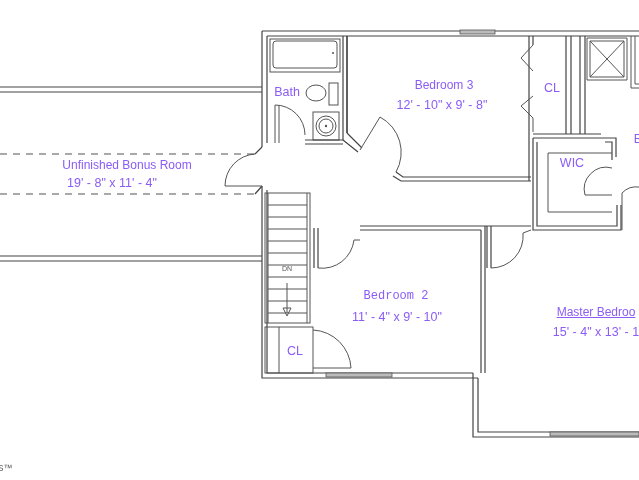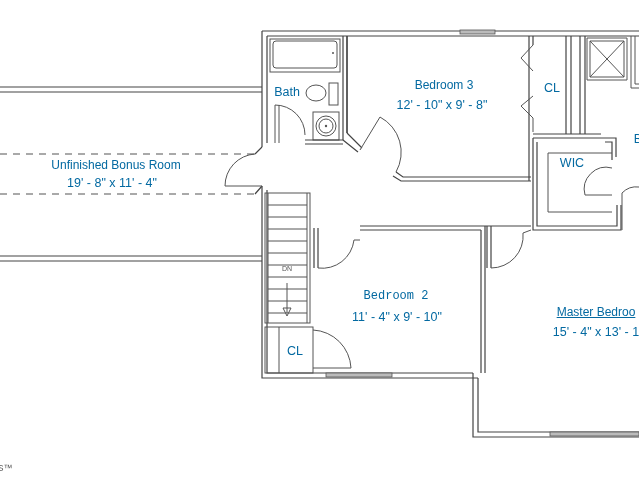--- a/index.html
+++ b/index.html
@@ -2,21 +2,21 @@
 <html><head>
   <meta charset="utf-8">
   <style>
     html, body { margin: 0; padding: 0; background: #ffffff; }
     body { width: 639px; height: 480px; overflow: hidden; position: relative; font-family: "Liberation Sans", sans-serif; }
     #plan { position: absolute; left: 0; top: 0; }
     .wall { fill: none; stroke: #444; stroke-width: 1.2; }
     .thin { fill: none; stroke: #555; stroke-width: 1; }
     .dash { fill: none; stroke: #555; stroke-width: 1.2; stroke-dasharray: 7 6; }
     .win  { fill: #bbb; stroke: #555; stroke-width: 0.8; }
-    .lbl { position: absolute; color: #0369a1; font-family: "Liberation Sans", sans-serif; text-align: center; white-space: nowrap; transform: translateX(-50%); }
+    .lbl { position: absolute; color: #8b5cf6; font-family: "Liberation Sans", sans-serif; text-align: center; white-space: nowrap; transform: translateX(-50%); }
     .room-name { font-size: 12px; }
     .room-dim { font-size: 12.5px; }
     .small { font-size: 12.5px; }
     .tiny { font-size: 7px; color: #555; }
   </style>
 </head>
 <body>
 
 <svg id="plan" width="639" height="480" viewBox="0 0 639 480" xmlns="http://www.w3.org/2000/svg">
 
@@ -109,21 +109,21 @@
     <path class="wall" d="M481 230 L481 373 M485 226 L485 373"></path>
   </g>
 
   <g>
     <path class="wall" d="M487 226 L487 268 M491 226 L491 268"></path>
     <path class="thin" d="M491 268 A32 32 0 0 0 523 233 L531 230"></path>
     <path class="wall" d="M485 226 L531 226"></path>
   </g>
 </svg>
 
-<div class="lbl room-name" style="left:116px; top:158px;text-align:center;">Unfinished Bonus Room</div>
+<div class="lbl room-name" style="left:127px; top:158px;text-align:center;">Unfinished Bonus Room</div>
 <div class="lbl room-dim" style="left:112px; top:176px;">19' - 8" x 11' - 4"</div>
 
 <div class="lbl small" style="left:287px; top:85px;">Bath</div>
 
 <div class="lbl room-name" style="left:444px; top:78px;">Bedroom 3</div>
 <div class="lbl room-dim" style="left:442px; top:98px;">12' - 10" x 9' - 8"</div>
 
 <div class="lbl small" style="left:552px; top:81px;">CL</div>
 
 <div class="lbl small" style="left:572px; top:156px;">WIC</div>

